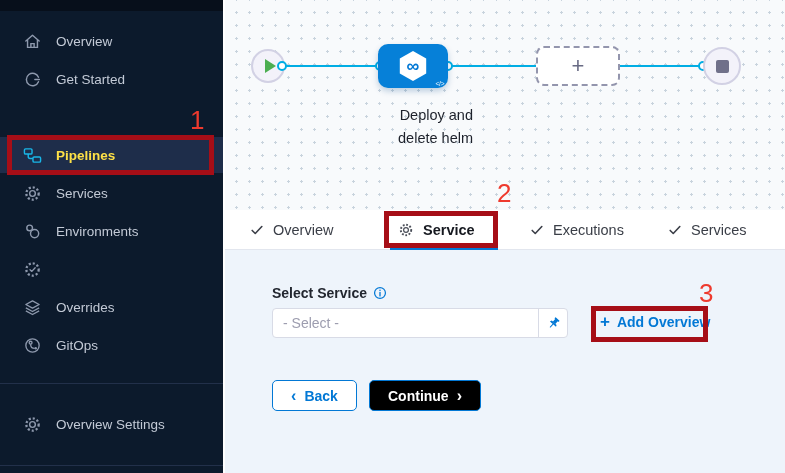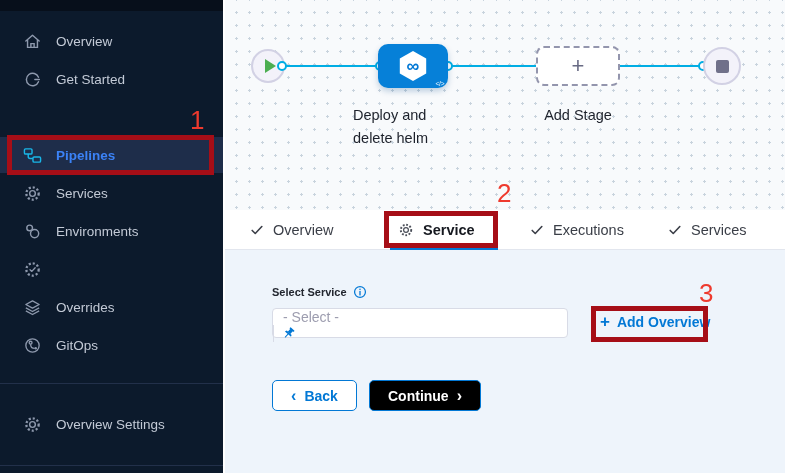--- a/index.html
+++ b/index.html
@@ -12,21 +12,21 @@
 
   
   .sidebar { position:absolute; left:0; top:0; width:223px; height:473px; background:#0c1a2c; }
   .sidebar-topstrip { position:absolute; left:0; top:0; width:223px; height:11px; background:#070f1b; }
   .nav-item {
     position:absolute; left:0; width:223px; height:36px;
     display:flex; align-items:center; padding-left:23px; gap:14px;
     color:#c3cad6; font-size:13.5px; cursor:pointer;
   }
   .nav-item .nicon { color:#8e99ad; width:19px; height:19px; flex:0 0 19px; }
-  .nav-item.active { background:#1e2d4a; color:#3b82f6; font-weight:bold; }
+  .nav-item.active { background:#1e2d4a; color:#fde047; font-weight:bold; }
   .nav-item.active .nicon { color:#18b6e8; }
   .sidebar-divider { position:absolute; left:0; width:223px; height:1px; background:#22304a; }
 
   
   .edge-strip { position:absolute; left:223px; top:0; width:2px; height:473px; background:#fff; }
   .canvas {
     position:absolute; left:225px; top:0; width:560px; height:210px;
     background-color:#f8fafc;
     background-image:radial-gradient(circle, #c8d3dd 1.1px, transparent 1.3px);
     background-size:13px 13px; background-position:5px 6px;
@@ -45,43 +45,43 @@
     position:absolute; left:153px; top:44px; width:70px; height:44px; border-radius:10px;
     background:#0680d8; box-shadow:0 3px 6px rgba(3,70,135,.25); cursor:pointer;
   }
   .hexagon {
     position:absolute; left:20px; top:7px; width:30px; height:30px; background:#fff;
     clip-path:polygon(50% 0, 94% 25%, 94% 75%, 50% 100%, 6% 75%, 6% 25%);
     display:flex; align-items:center; justify-content:center;
     color:#0278d5; font-size:18px; font-weight:bold; line-height:1;
   }
   .code-glyph { position:absolute; right:4px; bottom:1px; font-size:7px; color:#e8f4ff; letter-spacing:-0.5px; }
-  .stage-label { position:absolute; left:128px; top:104px; width:120px; text-align:left; font-size:14.5px; color:#1d212b; line-height:23px; }
+  .stage-label { position:absolute; left:128px; top:104px; width:120px; text-align:right; font-size:14.5px; color:#1d212b; line-height:23px; }
   .add-stage-box {
     position:absolute; left:311px; top:46px; width:84px; height:40px; background:#fff;
     border:2px dashed #9395ad; border-radius:8px; display:flex; align-items:center; justify-content:center;
     color:#686b84; font-size:22px; font-weight:300; cursor:pointer;
   }
   .add-stage-label { position:absolute; left:293px; top:107px; width:120px; text-align:center; font-size:14.5px; color:#1d212b; }
 
   
   .tabbar { position:absolute; left:225px; top:210px; width:560px; height:40px; background:#fff; border-bottom:1px solid #e2e6ee; }
   .tab { position:absolute; top:0; height:40px; display:flex; align-items:center; gap:9px; font-size:14.5px; color:#3a3e47; cursor:pointer; }
   .tab .ticon { color:#3a3e47; }
   .tab.active { color:#15181f; font-weight:bold;align-items:center; }
   .tab.active .ticon { color:#4a4e58; }
   .tab-underline { position:absolute; left:165px; top:37px; width:108px; height:3px; background:#0278d5; }
 
   
   .content { position:absolute; left:225px; top:251px; width:560px; height:222px; background:#eef4fb; }
-  .field-label { position:absolute; left:47px; top:34px; font-size:11px; font-weight:bold; color:#22262f; display:flex; align-items:center; gap:6px; }
+  .field-label { position:absolute; left:47px; top:34px; font-size:14px; font-weight:bold; color:#22262f; display:flex; align-items:center; gap:6px; }
   .field-label .iicon { color:#0278d5; cursor:pointer; }
   .select-box {
     position:absolute; left:47px; top:57px; width:296px; height:30px; background:#fff;
-    border:1px solid #d8dbe6; border-radius:4px; display:flex; align-items:stretch; cursor:pointer;flex-direction:column;
+    border:1px solid #d8dbe6; border-radius:4px; display:flex; align-items:stretch; cursor:pointer;
   }
   .select-text { flex:1; display:flex; align-items:center; padding-left:10px; color:#9d9daf; font-size:14px; }
   .pin-btn { width:29px; border-left:1px solid #d8dbe6; display:flex; align-items:center; justify-content:center; color:#0278d5; cursor:pointer; }
   .add-service { position:absolute; left:375px; top:62px; display:flex; align-items:center; gap:7px; color:#0278d5; font-weight:bold; font-size:14px; cursor:pointer; }
   .add-service .plus { font-size:17px; font-weight:bold; line-height:1; }
   .btn { position:absolute; top:129px; height:31px; border-radius:5px; display:flex; align-items:center; justify-content:center; gap:8px; font-size:14px; font-weight:bold; cursor:pointer; }
   .btn-back { left:47px; width:85px; background:#fff; border:1.5px solid #0278d5; color:#0278d5; }
   .btn-continue { left:144px; width:112px; background:#000000; border:1.5px solid #0278d5; color:#fff; }
   .chev { font-size:16px; line-height:1; font-weight:bold; }
 
@@ -244,21 +244,20 @@
       <div class="code-glyph">&lt;/&gt;</div>
     </div>
     <div class="stage-label">
       <div>Deploy and</div>
       <div>delete helm</div>
     </div>
 
     <div class="add-stage-box">
       <span>+</span>
     </div>
-    <div class="add-stage-label">Add Stage</div>
 
     <div class="node-circle end-node">
       <div class="stop-sq"></div>
     </div>
   </div>
 
   <div class="tabbar">
     <div class="tab" style="left:25px">
       <svg class="ic ticon" width="14" height="14">
           <use href="#i-check"></use>

